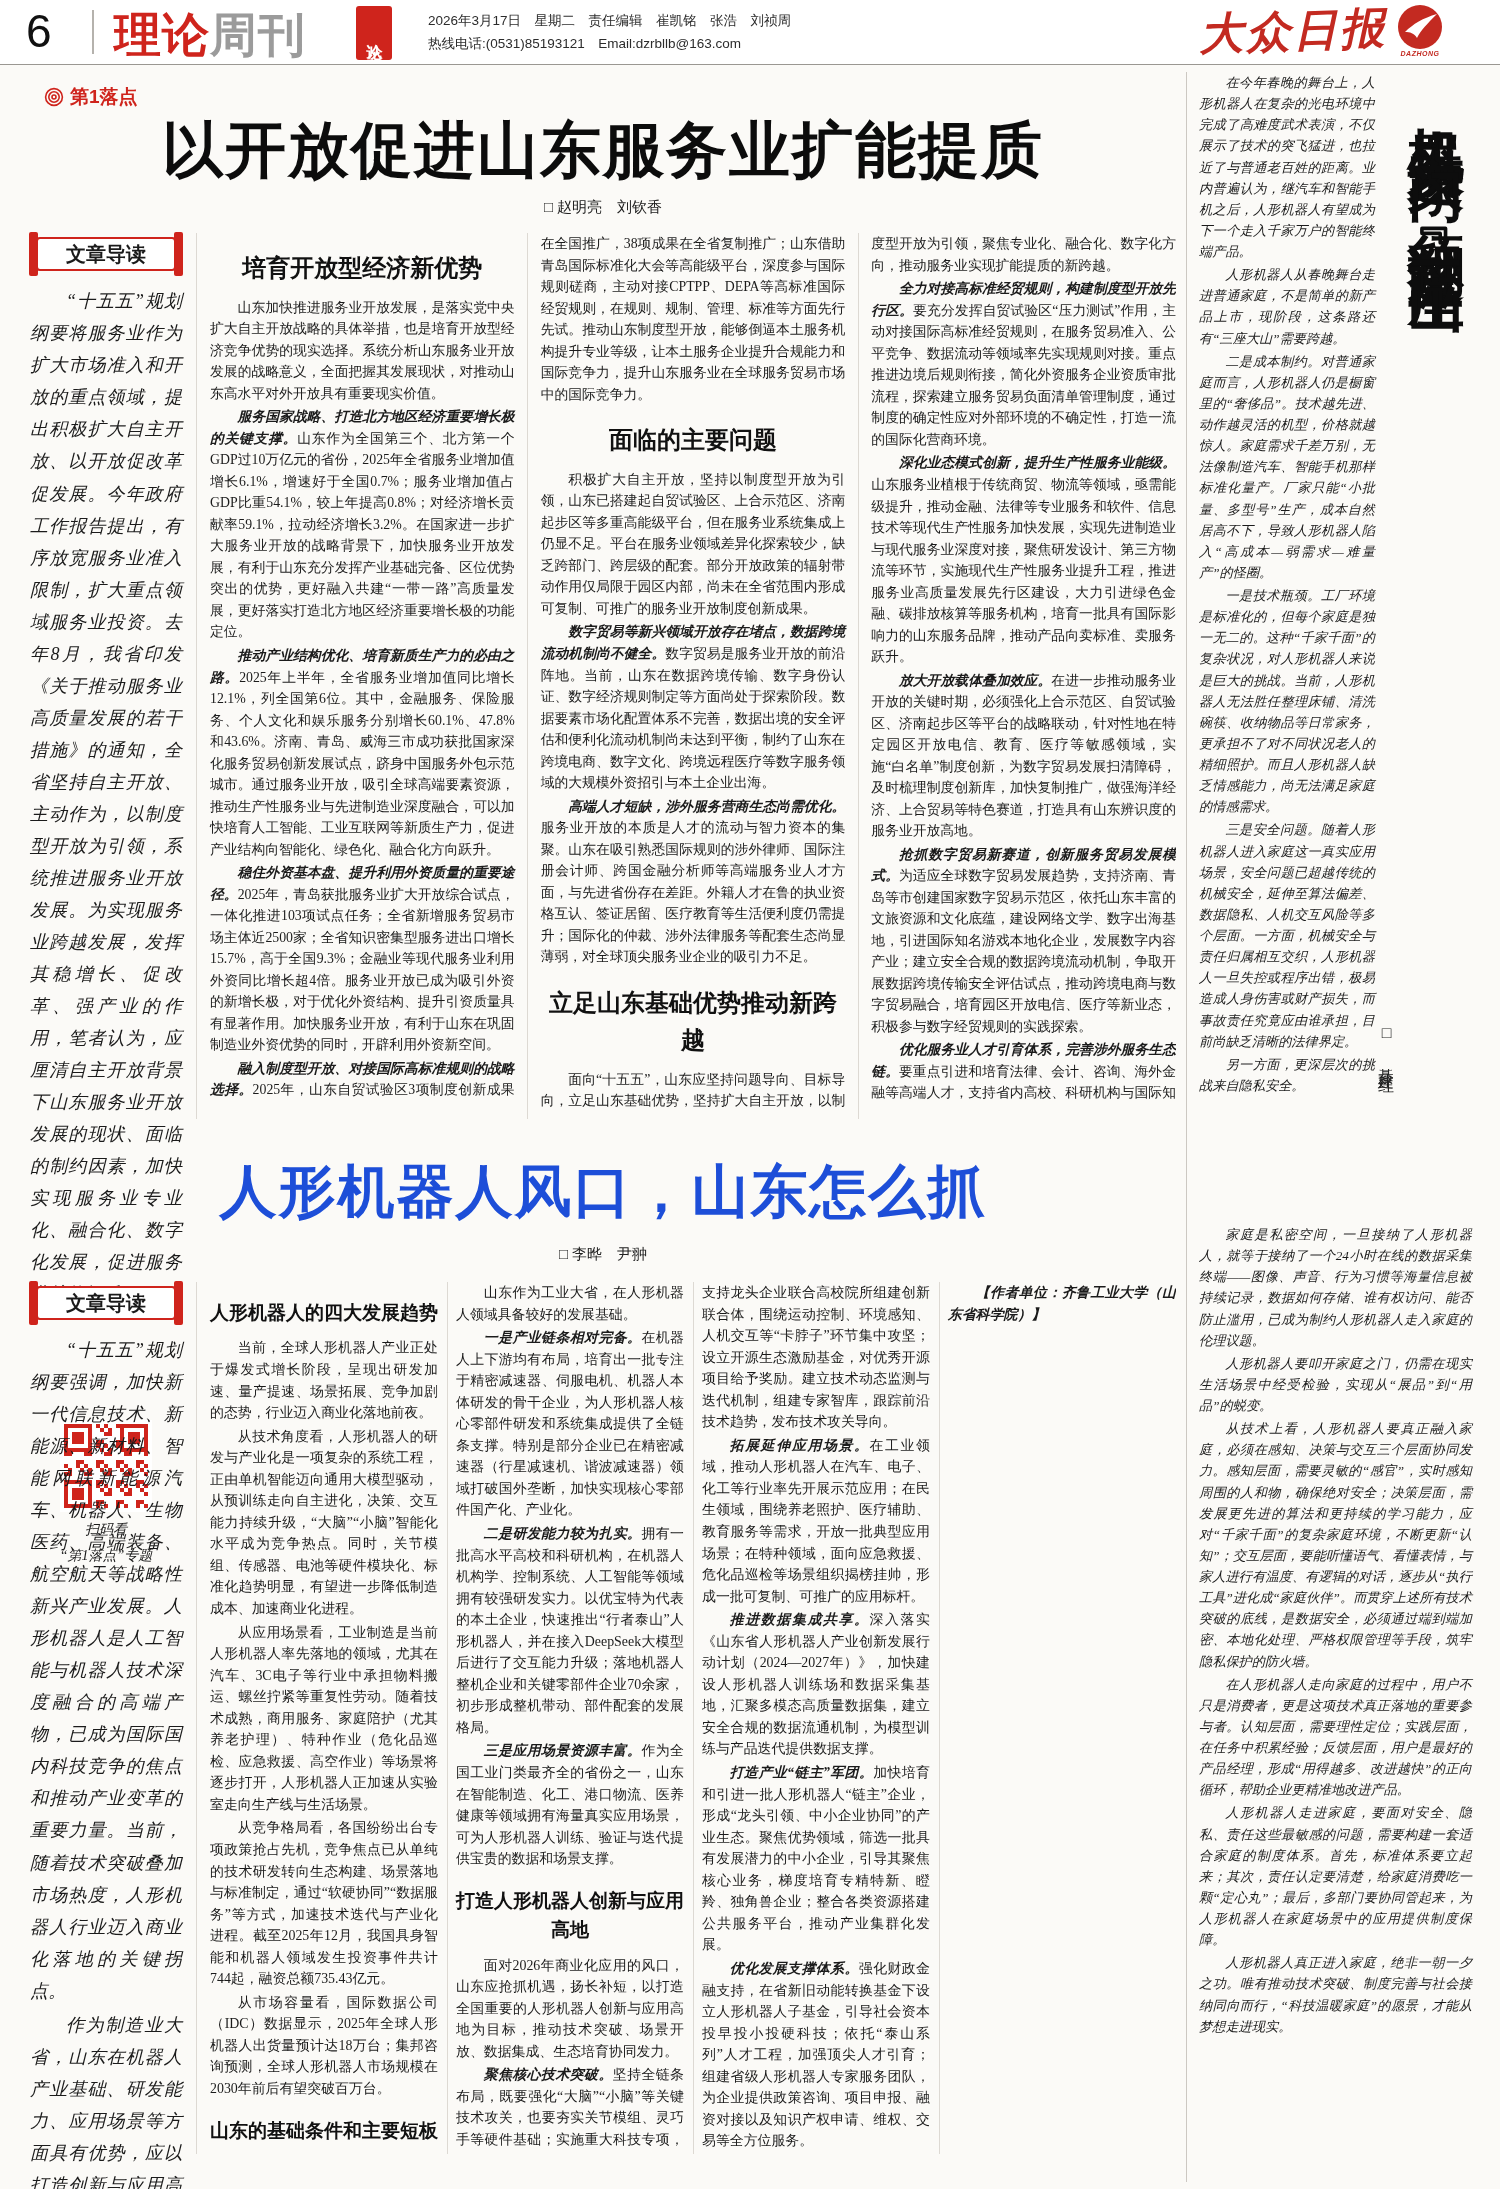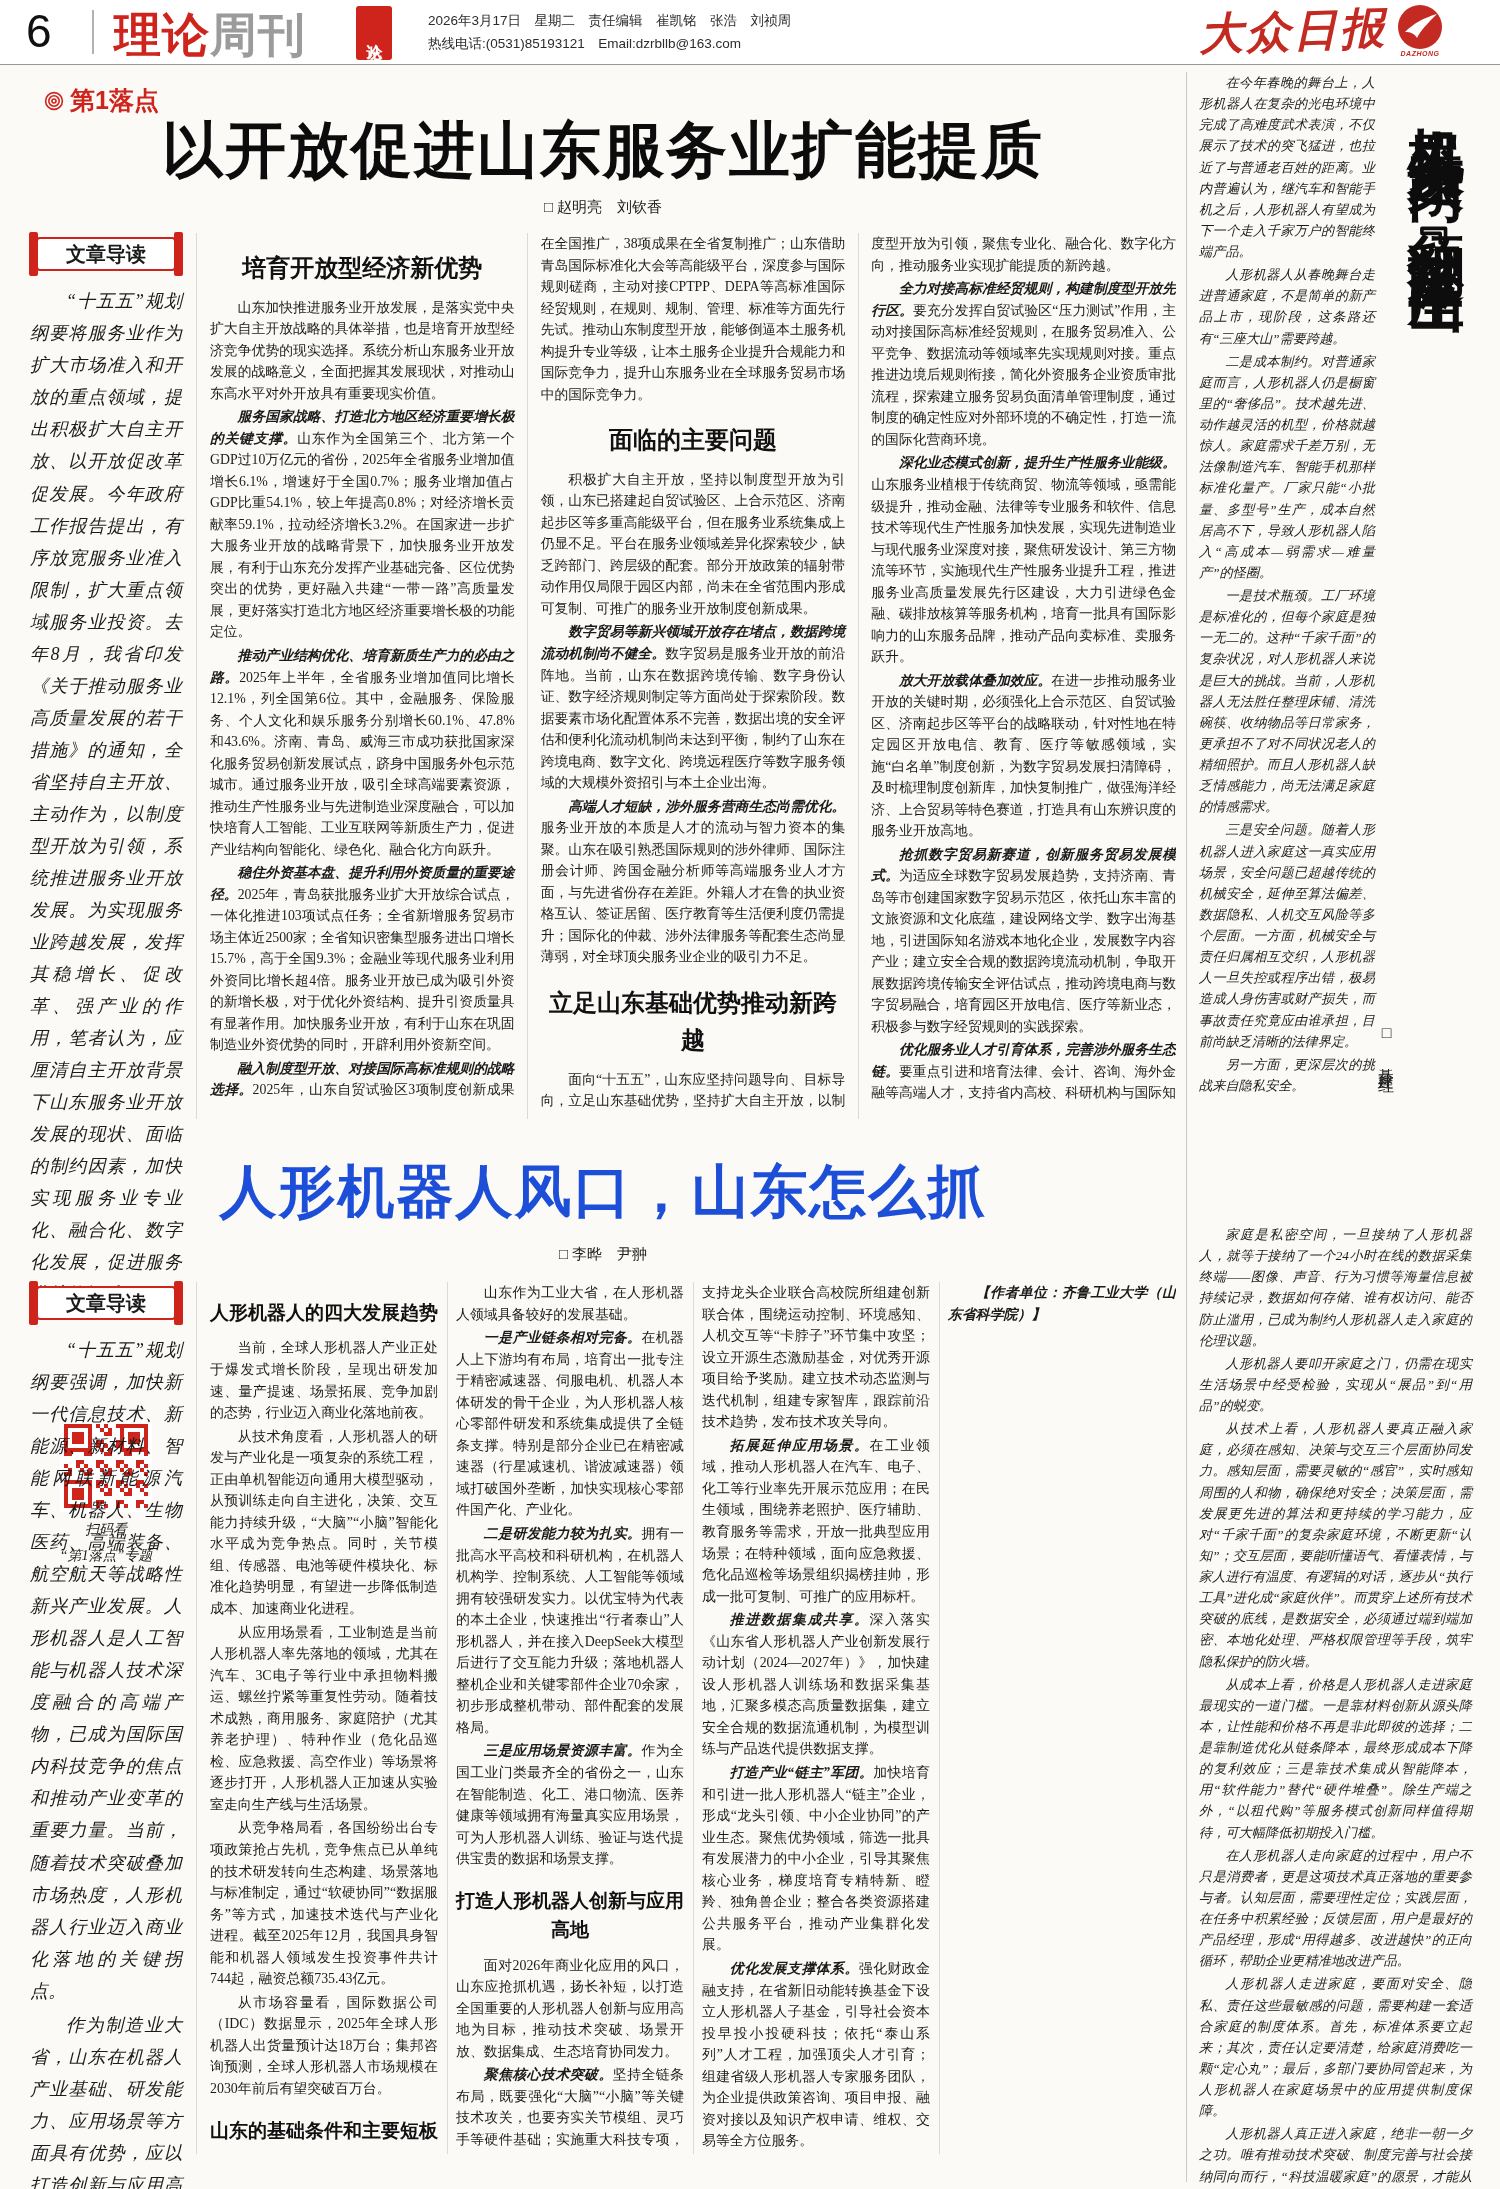--- a/index.html
+++ b/index.html
@@ -28,21 +28,21 @@
   
   .para{margin:0 0 2px;text-indent:2em;text-align:justify;}
   .lead{font-style:italic;font-weight:700;}
   .sec-h2{font-family:"Liberation Sans","DejaVu Sans",sans-serif;font-weight:900;font-size:24px;
           text-align:center;margin:16px 0 10px;break-inside:avoid;color:#111;}
   .author-note{margin:6px 0 0;text-indent:2em;text-align:justify;font-weight:700;font-style:italic;}
   .kai{font-style:italic;}
   
   .art-top{position:absolute;left:30px;top:72px;width:1146px;height:1068px;}
   .tag{position:absolute;left:14px;top:12px;color:#cf241c;font-family:"Liberation Sans","DejaVu Sans",sans-serif;
-       font-weight:900;font-size:25px;display:flex;align-items:center;gap:6px;}
+       font-weight:900;font-size:19px;display:flex;align-items:center;gap:6px;}
   .tag svg{display:block;}
   .art-top .title{margin:44px 10px 0;text-align:center;font-family:"Liberation Sans","DejaVu Sans",sans-serif;
         font-weight:700;font-size:61px;letter-spacing:2px;color:#0c0c0c;line-height:1.12;white-space:nowrap;}
   .byline{text-align:center;font-size:15px;color:#222;margin-top:14px;}
   .top-row{display:flex;margin-top:16px;gap:14px;}
   
   .guide{width:152px;flex:0 0 152px;}
   .banner{position:relative;margin:4px 6px 14px;border:2px solid #cf241c;border-radius:4px;background:#fff;
           height:30px;display:flex;align-items:center;justify-content:center;
           font-family:"Liberation Sans","DejaVu Sans",sans-serif;font-weight:900;font-size:20px;color:#1a1a1a;}
@@ -258,21 +258,20 @@
         <p class="para kai">人形机器人从春晚舞台走进普通家庭，不是简单的新产品上市，现阶段，这条路还有“三座大山”需要跨越。</p>
         <p class="para kai">二是成本制约。对普通家庭而言，人形机器人仍是橱窗里的“奢侈品”。技术越先进、动作越灵活的机型，价格就越惊人。家庭需求千差万别，无法像制造汽车、智能手机那样标准化量产。厂家只能“小批量、多型号”生产，成本自然居高不下，导致人形机器人陷入“高成本—弱需求—难量产”的怪圈。</p>
         <p class="para kai">一是技术瓶颈。工厂环境是标准化的，但每个家庭是独一无二的。这种“千家千面”的复杂状况，对人形机器人来说是巨大的挑战。当前，人形机器人无法胜任整理床铺、清洗碗筷、收纳物品等日常家务，更承担不了对不同状况老人的精细照护。而且人形机器人缺乏情感能力，尚无法满足家庭的情感需求。</p>
         <p class="para kai">三是安全问题。随着人形机器人进入家庭这一真实应用场景，安全问题已超越传统的机械安全，延伸至算法偏差、数据隐私、人机交互风险等多个层面。一方面，机械安全与责任归属相互交织，人形机器人一旦失控或程序出错，极易造成人身伤害或财产损失，而事故责任究竟应由谁承担，目前尚缺乏清晰的法律界定。</p>
         <p class="para kai">另一方面，更深层次的挑战来自隐私安全。</p>
       </div>
     <div class="rail-body2" id="rail-2">
         <p class="para kai">家庭是私密空间，一旦接纳了人形机器人，就等于接纳了一个24小时在线的数据采集终端——图像、声音、行为习惯等海量信息被持续记录，数据如何存储、谁有权访问、能否防止滥用，已成为制约人形机器人走入家庭的伦理议题。</p>
         <p class="para kai">人形机器人要叩开家庭之门，仍需在现实生活场景中经受检验，实现从“展品”到“用品”的蜕变。</p>
         <p class="para kai">从技术上看，人形机器人要真正融入家庭，必须在感知、决策与交互三个层面协同发力。感知层面，需要灵敏的“感官”，实时感知周围的人和物，确保绝对安全；决策层面，需发展更先进的算法和更持续的学习能力，应对“千家千面”的复杂家庭环境，不断更新“认知”；交互层面，要能听懂语气、看懂表情，与家人进行有温度、有逻辑的对话，逐步从“执行工具”进化成“家庭伙伴”。而贯穿上述所有技术突破的底线，是数据安全，必须通过端到端加密、本地化处理、严格权限管理等手段，筑牢隐私保护的防火墙。</p>
-        <p class="para kai">从成本上看，价格是人形机器人走进家庭最现实的一道门槛。一是靠材料创新从源头降本，让性能和价格不再是非此即彼的选择；二是靠制造优化从链条降本，最终形成成本下降的复利效应；三是靠技术集成从智能降本，用“软件能力”替代“硬件堆叠”。除生产端之外，“以租代购”等服务模式创新同样值得期待，可大幅降低初期投入门槛。</p>
         <p class="para kai">在人形机器人走向家庭的过程中，用户不只是消费者，更是这项技术真正落地的重要参与者。认知层面，需要理性定位；实践层面，在任务中积累经验；反馈层面，用户是最好的产品经理，形成“用得越多、改进越快”的正向循环，帮助企业更精准地改进产品。</p>
         <p class="para kai">人形机器人走进家庭，要面对安全、隐私、责任这些最敏感的问题，需要构建一套适合家庭的制度体系。首先，标准体系要立起来；其次，责任认定要清楚，给家庭消费吃一颗“定心丸”；最后，多部门要协同管起来，为人形机器人在家庭场景中的应用提供制度保障。</p>
         <p class="para kai">人形机器人真正进入家庭，绝非一朝一夕之功。唯有推动技术突破、制度完善与社会接纳同向而行，“科技温暖家庭”的愿景，才能从梦想走进现实。</p>
       </div>
   </div>
 
   <div class="art-bot">
     <div class="title">人形机器人风口，山东怎么抓</div>
     <div class="byline">□ 李晔　尹翀</div>
     <div class="bot-row">

